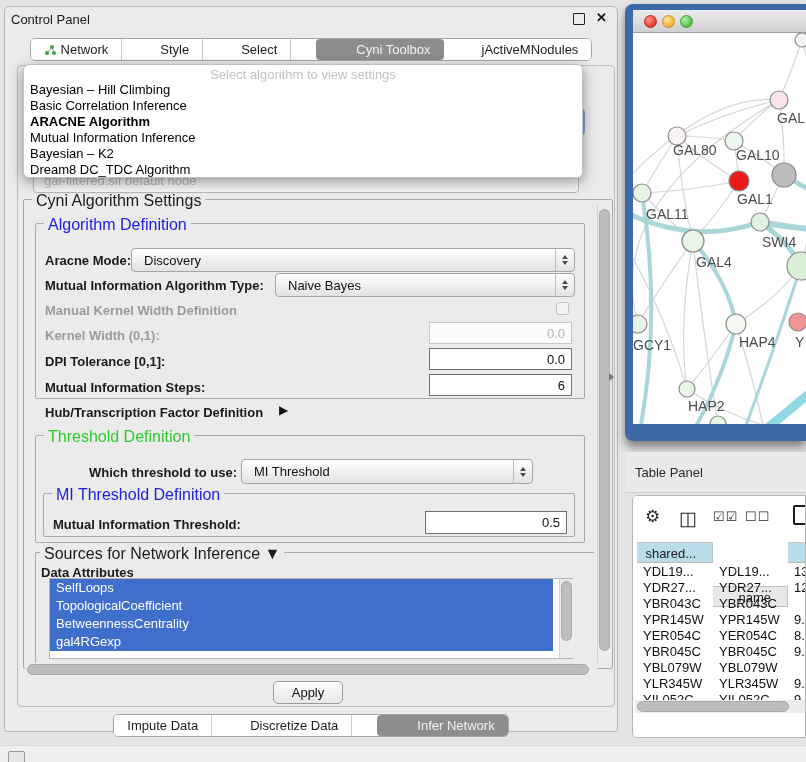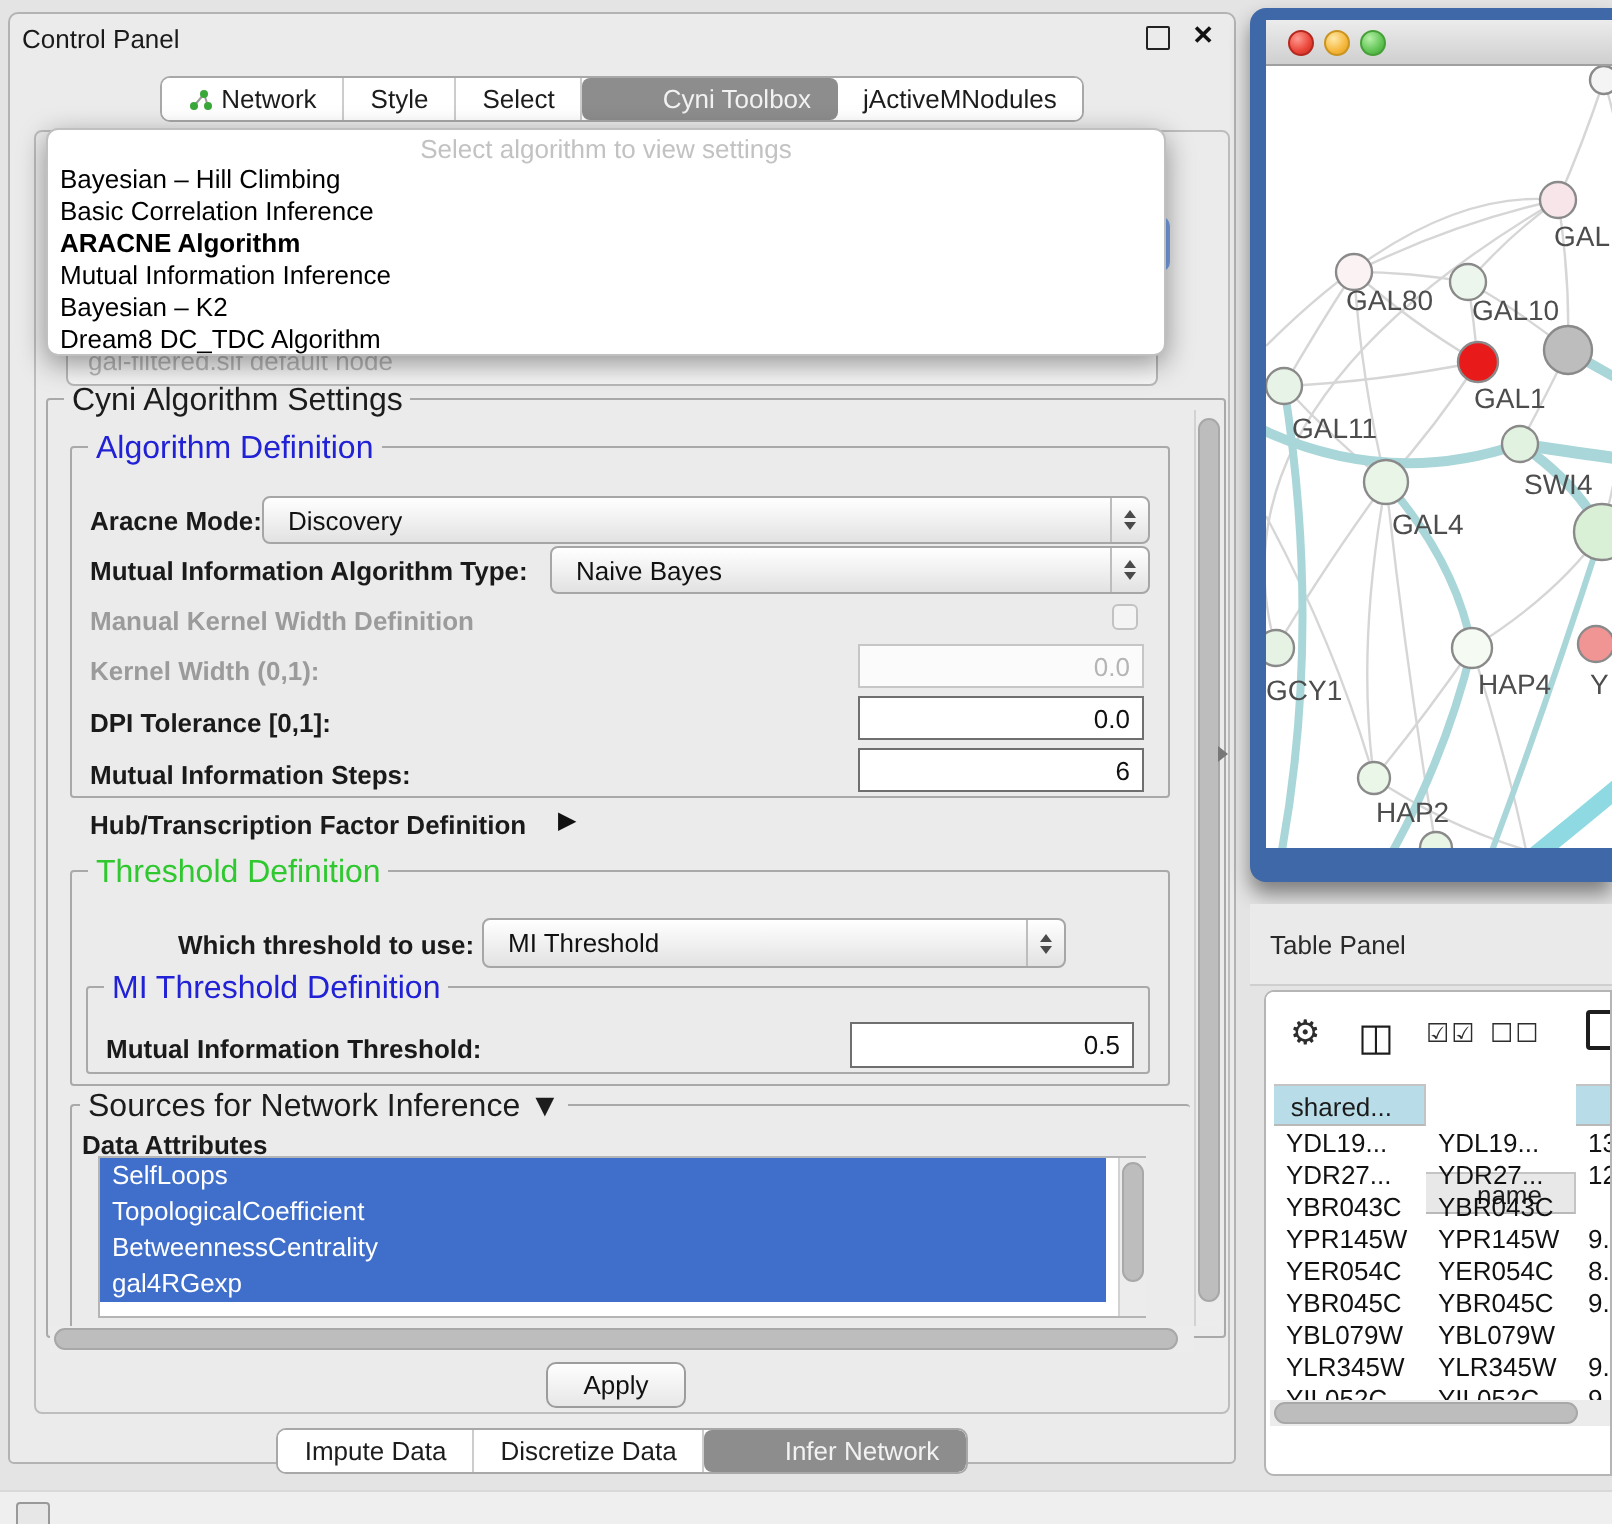--- a/index.html
+++ b/index.html
@@ -8,21 +8,21 @@
 
   
   .cp-window{position:absolute;left:4px;top:6px;width:614px;height:726px;background:#ebebeb;
     border:1px solid #b3b3b3;border-radius:5px 5px 3px 3px;box-sizing:border-box;}
   .cp-titlebar{position:absolute;left:0;top:0;right:0;height:24px;}
   .cp-title{position:absolute;left:6px;top:5px;font-size:13px;color:#1a1a1a;}
   .win-float{position:absolute;right:32px;top:6px;width:10px;height:10px;border:1.5px solid #222;border-radius:1px;}
   .win-close{position:absolute;right:10px;top:3px;font-size:13px;font-weight:bold;color:#111;}
 
   .cp-tabs{position:absolute;left:0;right:0;top:31px;display:flex;justify-content:center;}
-  .tabbar{display:inline-flex;border:1px solid #a8a8a8;border-radius:5px;background:#ffffff;overflow:hidden;height:21px;}
+  .tabbar{display:inline-flex;border:1px solid #a8a8a8;border-radius:5px;background:#ffffff;overflow:hidden;height:21px;gap:25px;}
   .tab{display:flex;align-items:center;gap:5px;padding:0 13px;font-size:13px;color:#1c1c1c;background:#fff;border-right:1px solid #ccc;}
   .tab:last-child{border-right:none;}
   .tab.sel{background:#8d8d8d;color:#f2f2f2;border-right:none;border-radius:4px;padding-left:40px;}
 
   .cp-content{position:absolute;left:12px;top:58px;width:598px;height:642px;border:1px solid #bdbdbd;
     border-radius:4px;background:#ebebeb;box-sizing:border-box;}
 
   
   .combo-focus-frag{position:absolute;left:560px;top:101px;width:20px;height:28px;border:2px solid #7aa3e8;
     border-radius:5px;background:#fff;z-index:5;box-sizing:border-box;}

